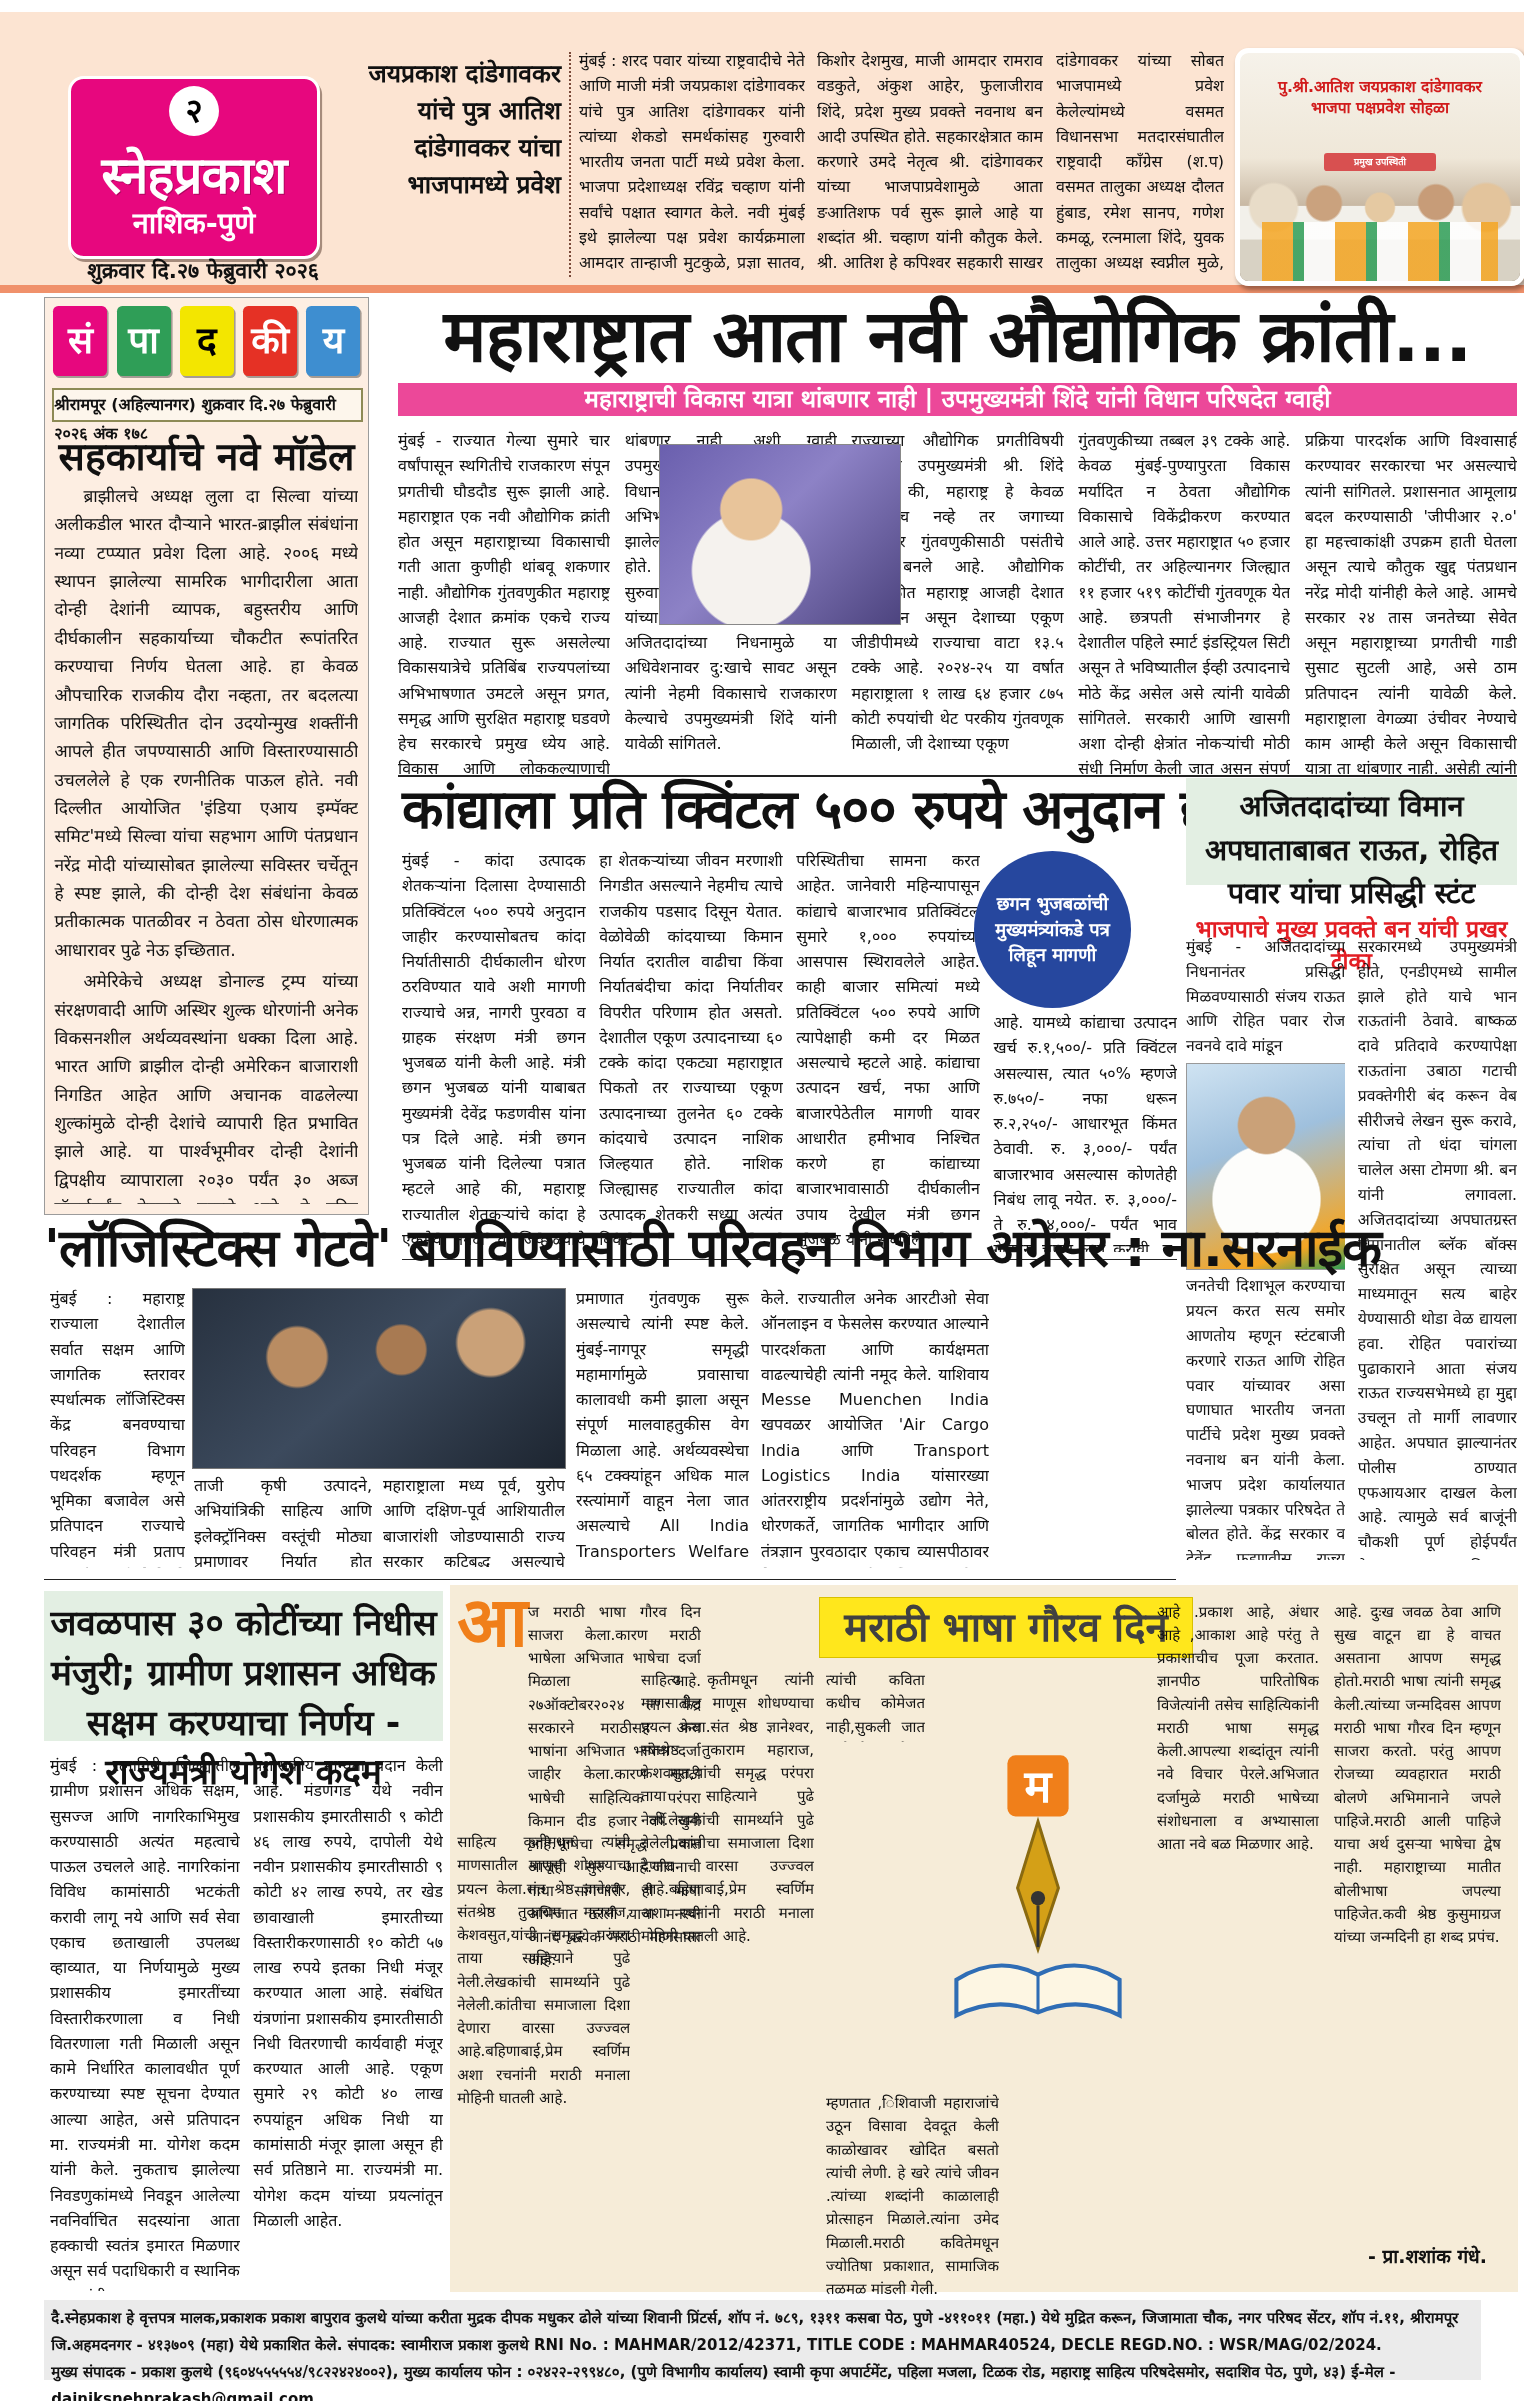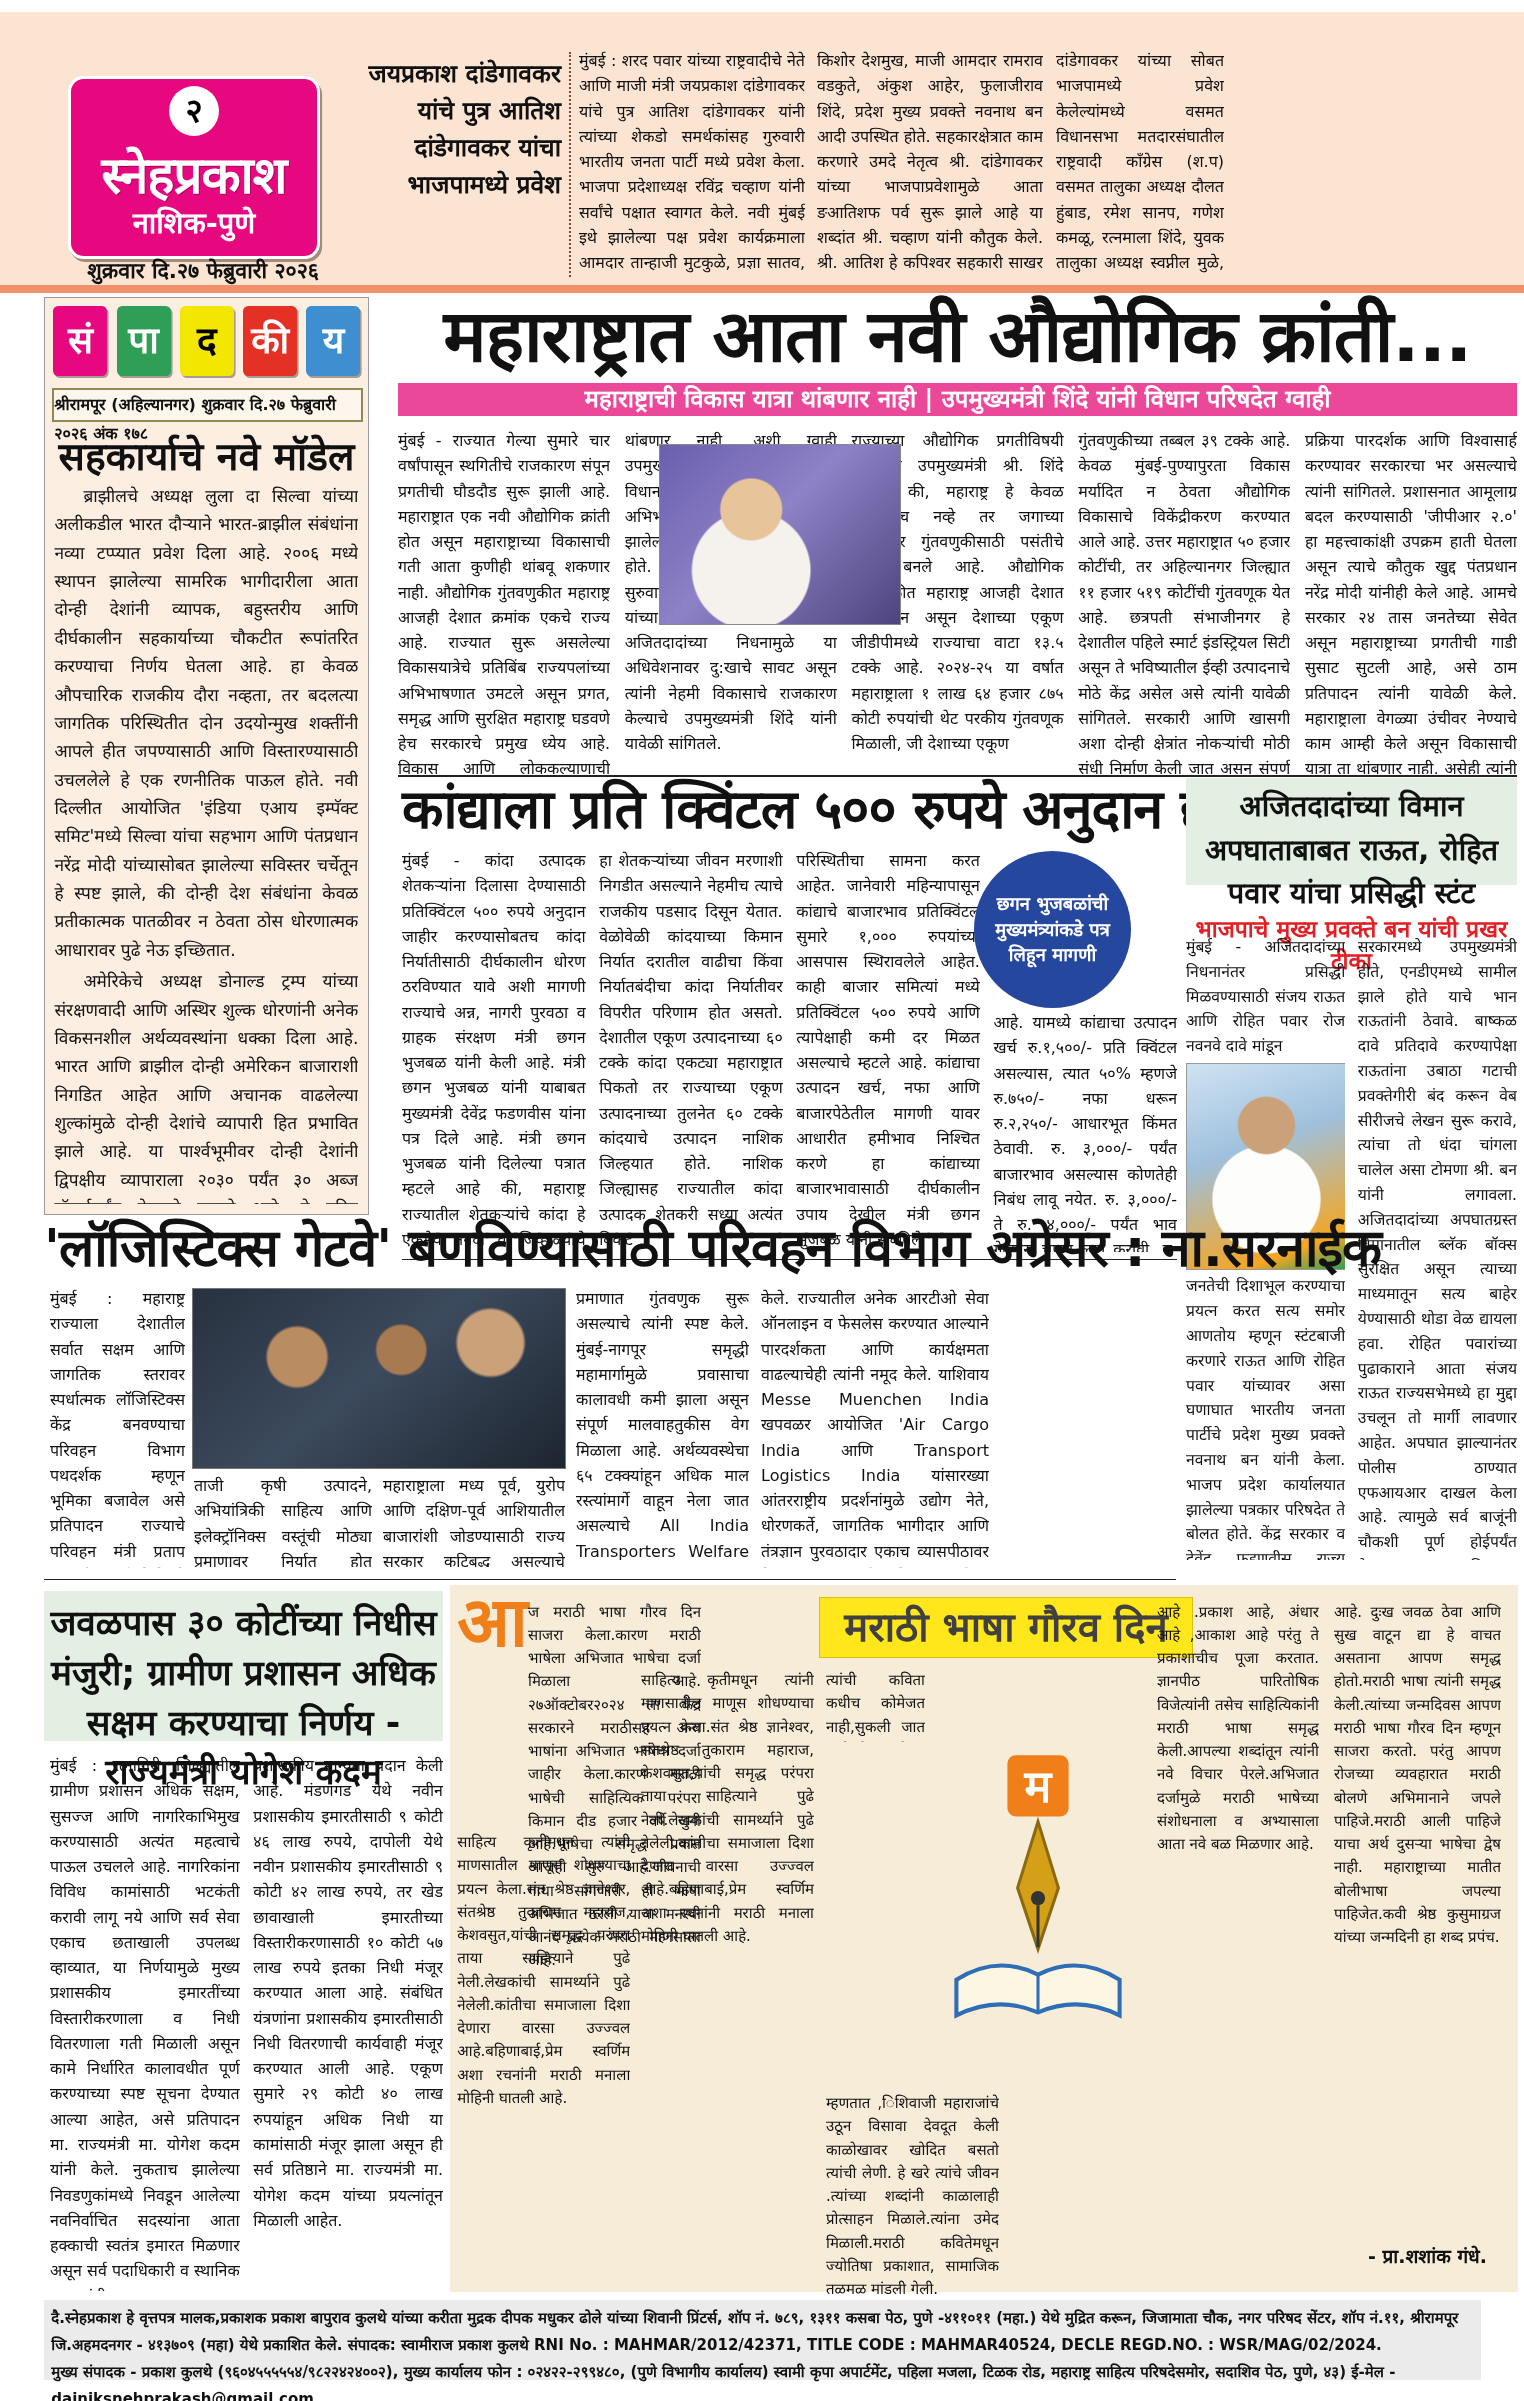--- a/index.html
+++ b/index.html
@@ -117,20 +117,29 @@
     <div class="masthead-title">स्नेहप्रकाश</div>
     <div class="masthead-sub">नाशिक-पुणे</div>
   </div>
   <div class="abs date-line">शुक्रवार दि.२७ फेब्रुवारी २०२६</div>
 
   <div class="abs brief-head">जयप्रकाश दांडेगावकर यांचे पुत्र आतिश दांडेगावकर यांचा भाजपामध्ये प्रवेश</div>
   <div class="abs vsep" style="left:569px;top:52px;height:225px;"></div>
   <div class="abs col brief-col" style="left:579px;top:48px;width:226px;height:230px;">मुंबई : शरद पवार यांच्या राष्ट्रवादीचे नेते आणि माजी मंत्री जयप्रकाश दांडेगावकर यांचे पुत्र आतिश दांडेगावकर यांनी त्यांच्या शेकडो समर्थकांसह गुरुवारी भारतीय जनता पार्टी मध्ये प्रवेश केला. भाजपा प्रदेशाध्यक्ष रविंद्र चव्हाण यांनी सर्वांचे पक्षात स्वागत केले. नवी मुंबई इथे झालेल्या पक्ष प्रवेश कार्यक्रमाला आमदार तान्हाजी मुटकुळे, प्रज्ञा सातव, जिल्हाध्यक्ष गजानन घुगे,</div>
   <div class="abs col brief-col" style="left:817px;top:48px;width:226px;height:230px;">किशोर देशमुख, माजी आमदार रामराव वडकुते, अंकुश आहेर, फुलाजीराव शिंदे, प्रदेश मुख्य प्रवक्ते नवनाथ बन आदी उपस्थित होते. सहकारक्षेत्रात काम करणारे उमदे नेतृत्व श्री. दांडेगावकर यांच्या भाजपाप्रवेशामुळे आता ङआतिशफ पर्व सुरू झाले आहे या शब्दांत श्री. चव्हाण यांनी कौतुक केले. श्री. आतिश हे कपिश्वर सहकारी साखर कारखान्याचे अध्यक्ष आहेत. श्री.</div>
   <div class="abs col brief-col" style="left:1056px;top:48px;width:168px;height:230px;">दांडेगावकर यांच्या सोबत भाजपामध्ये प्रवेश केलेल्यांमध्ये वसमत विधानसभा मतदारसंघातील राष्ट्रवादी काँग्रेस (श.प) वसमत तालुका अध्यक्ष दौलत हुंबाड, रमेश सानप, गणेश कमळू, रत्नमाला शिंदे, युवक तालुका अध्यक्ष स्वप्नील मुळे, पूर्णा सहकारी साखर कारखान्याचे संचालक शंकरराव इंगोले, राम झुंझुर्डे, माजी संचालक अमोल मुळे आदींचा समावेश आहे.</div>
+  <div class="abs top-photo">
+    <div class="banner">
+      <span>पु.श्री.आतिश जयप्रकाश दांडेगावकर</span><br>
+      <span>भाजपा पक्षप्रवेश सोहळा</span>
+    </div>
+    <div class="chip">प्रमुख उपस्थिती</div>
+    <div class="crowd"></div>
+    <div class="scarf"></div>
+  </div>
 
   <div class="abs editorial">
     <div class="tiles">
       <div class="tile" style="background:#e7077e;">सं</div>
       <div class="tile" style="background:#2f9e57;">पा</div>
       <div class="tile" style="background:#f3e600;color:#000;">द</div>
       <div class="tile" style="background:#e53125;">की</div>
       <div class="tile" style="background:#3e8ed0;">य</div>
     </div>
     <div class="issue-box">श्रीरामपूर (अहिल्यानगर) शुक्रवार दि.२७ फेब्रुवारी २०२६ अंक १७८</div>

